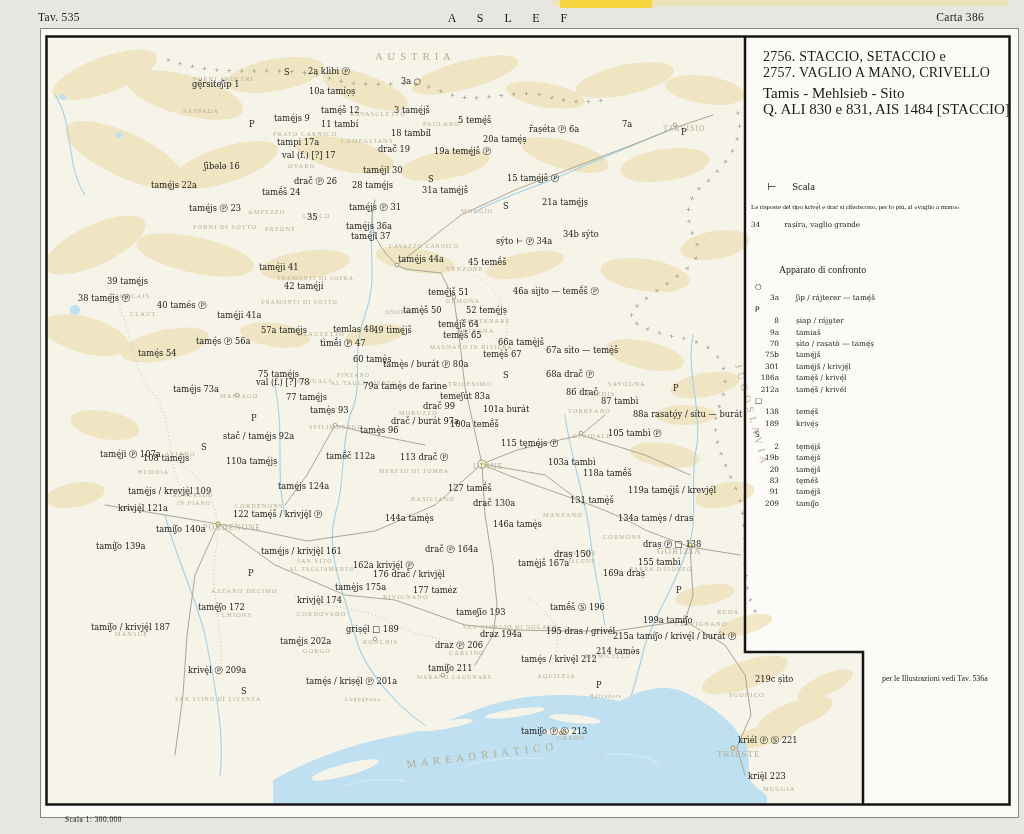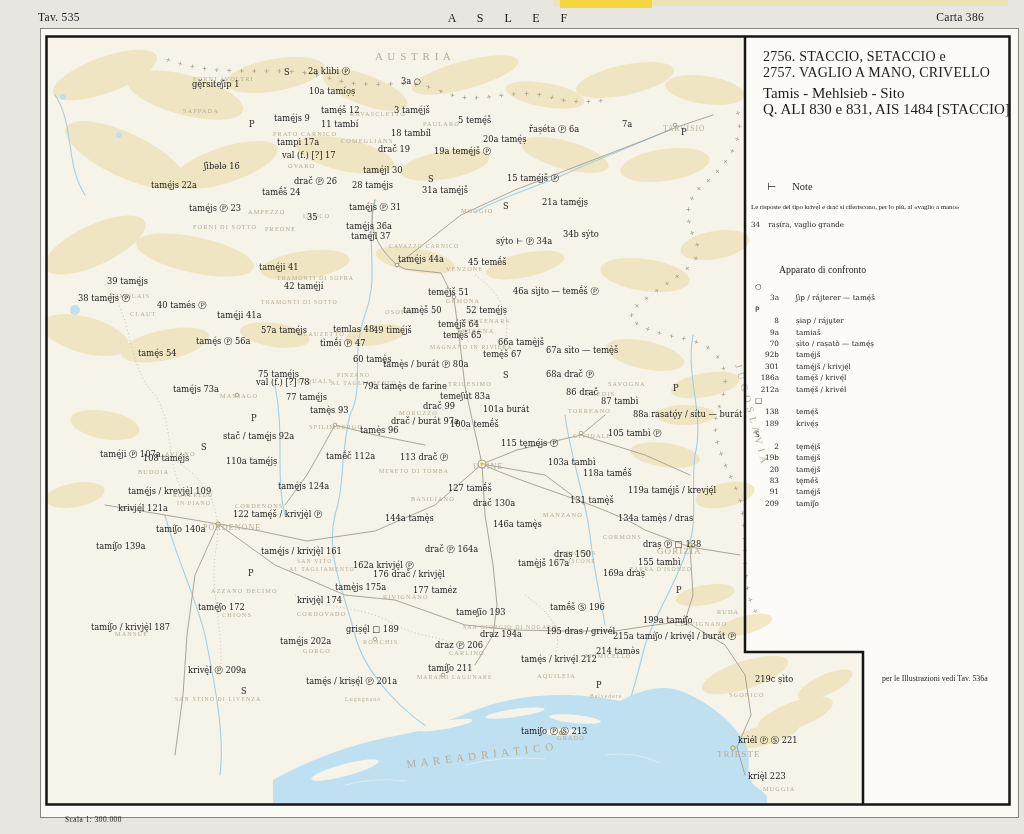--- a/index.html
+++ b/index.html
@@ -21,21 +21,21 @@
   .river{fill:none;stroke:#a2d0e6;stroke-width:1.1;stroke-linecap:round}
   .dotted{fill:none;stroke:#b3ae9f;stroke-width:.7;stroke-dasharray:1,2.6}
   .panel-abs{position:absolute;white-space:nowrap}
   #panel-title{left:763px;top:49px;font-size:14px;letter-spacing:.2px}
   #panel-subtitle{left:763px;top:85px;font-size:15px}
   #panel-source{left:763px;top:101px;font-size:15px}
   #note-hdr{left:767px;top:180px;font-size:10.5px}
   #note-hdr .sym{display:inline-block;margin-right:16px;font-family:"DejaVu Sans",sans-serif}
   #note-text{left:751px;top:203px;font-size:7px;letter-spacing:-.1px;font-family:Liberation Serif, serif}
   #note-item{left:751px;top:220px;font-size:7.2px;font-family:"DejaVu Serif",serif}
-  #note-item .n{margin-right:8px}
+  #note-item .n{margin-right:24px}
   #apparato-title{left:779px;top:264px;font-size:9.8px}
   #apparato-list{left:753px;top:281px;font-size:7.3px;font-family:"DejaVu Serif",serif;line-height:11.4px}
   .ap-row{display:flex}
   .ap-row .num{width:26px;text-align:right;margin-right:17px}
   .ap-sym{margin-left:2px;font-family:"DejaVu Sans",sans-serif;font-size:7.5px}
   #illustrations{left:882px;top:674px;font-size:7.9px}
   #footer-scale{left:65px;top:815px;font-size:7.3px;letter-spacing:.5px}
 </style>
 </head>
 <body>
@@ -398,21 +398,21 @@
 </svg>
 
 <div class="panel-abs" id="panel-title">
   <div>2756.  STACCIO, SETACCIO e</div>
   <div>2757.  VAGLIO A MANO, CRIVELLO</div>
 </div>
 <div class="panel-abs" id="panel-subtitle">Tamis - Mehlsieb - Sito</div>
 <div class="panel-abs" id="panel-source">Q. ALI 830 e 831, AIS 1484 [STACCIO]</div>
 
 <div class="panel-abs" id="note-hdr">
-  <span class="sym">⊢</span><span>Note</span>
+  <span class="sym">⊢</span><span>Scala</span>
 </div>
 <div class="panel-abs" id="note-text">Le risposte del tipo krivę́l e draċ si riferiscono, per lo più, al «vaglio a mano»</div>
 <div class="panel-abs" id="note-item">
   <span class="n">34</span><span>raṣíra, vaglio grande</span>
 </div>
 
 <div class="panel-abs" id="apparato-title">Apparato di confronto</div>
 <div class="panel-abs" id="apparato-list">
     <div class="ap-sym">○</div>
     <div class="ap-row">
@@ -426,21 +426,21 @@
     </div>
     <div class="ap-row">
       <span class="num">9a</span>
       <span>tamiaš</span>
     </div>
     <div class="ap-row">
       <span class="num">70</span>
       <span>ṣìto / raṣatò — tamę́ṣ</span>
     </div>
     <div class="ap-row">
-      <span class="num">92b</span>
+      <span class="num">75b</span>
       <span>tamę́jš</span>
     </div>
     <div class="ap-row">
       <span class="num">301</span>
       <span>tamę́jš / krivję́l</span>
     </div>
     <div class="ap-row">
       <span class="num">186a</span>
       <span>tamę́š / krivę́l</span>
     </div>

